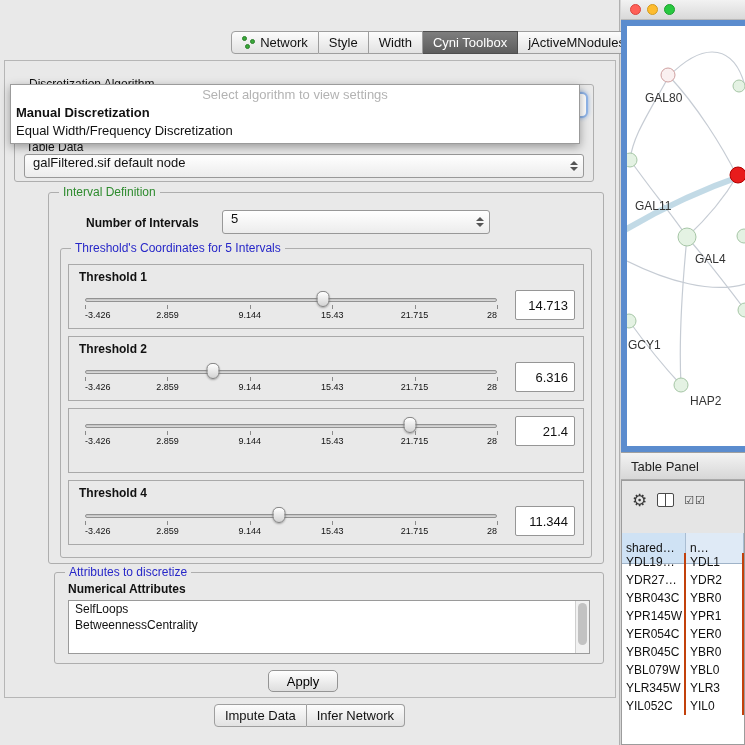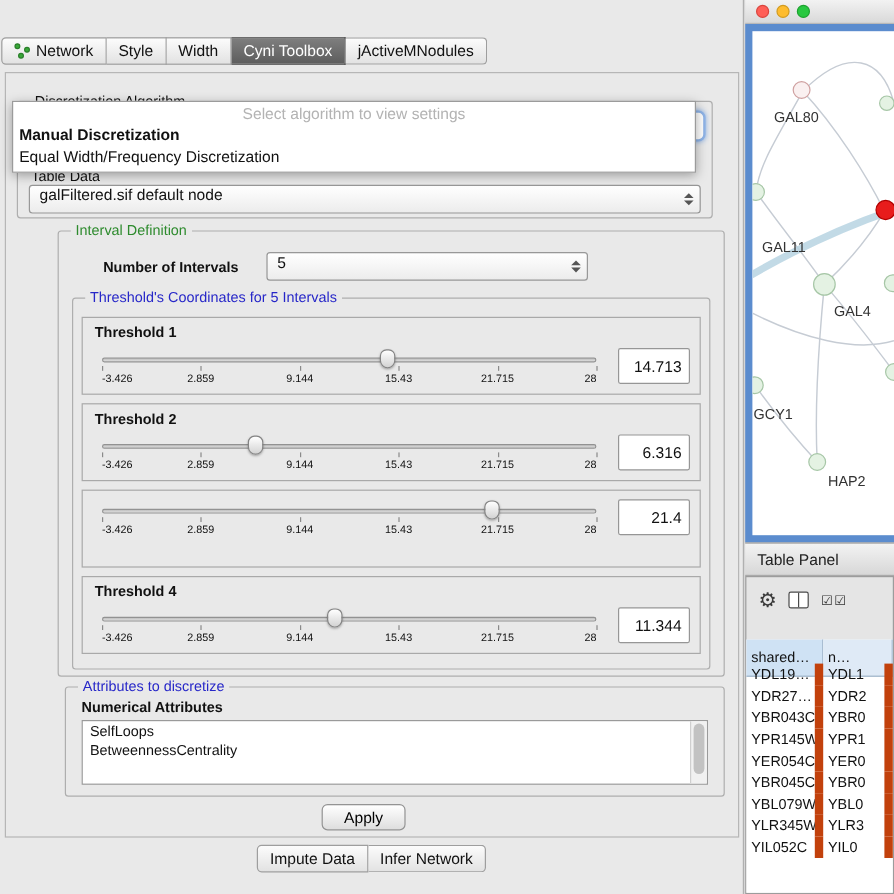--- a/index.html
+++ b/index.html
@@ -5,21 +5,21 @@
   *{margin:0;padding:0;box-sizing:border-box}
   html,body{width:745px;height:745px}
   body{font-family:"Liberation Sans",sans-serif;background:#d6d6d6;position:relative;overflow:hidden;color:#111}
 
   
   .control-panel{position:absolute;left:0;top:0;width:620px;height:745px;background:#e9e9e9;border-right:1px solid #b0b0b0}
   .cp-titlebar{position:absolute;left:0;top:0;width:100%;height:22px;background:linear-gradient(#f7f7f7,#dcdcdc);border-bottom:1px solid #b5b5b5;display:flex;align-items:center;padding:0 8px;font-size:12px}
   .cp-title{flex:1;color:#222}
   .tb-icon{width:18px;text-align:center;font-size:13px;color:#222;cursor:default}
 
-  .cp-tabs{position:absolute;top:31px;left:1px;width:100%;display:flex;justify-content:flex-start}
+  .cp-tabs{position:absolute;top:31px;left:17px;width:100%;display:flex;justify-content:flex-end}
   .tab{display:flex;align-items:center;gap:5px;padding:3px 10px;font-size:13px;background:linear-gradient(#fcfcfc,#e2e2e2);border:1px solid #9e9e9e;border-left:none;white-space:nowrap}
   .tab:first-child{border-left:1px solid #9e9e9e;border-radius:4px 0 0 4px}
   .tab:last-child{border-radius:0 4px 4px 0}
   .tab.selected{background:linear-gradient(#7e7e7e,#5d5d5d);color:#fff;border-color:#4e4e4e}
 
   .cp-body{position:absolute;left:4px;top:60px;width:612px;height:638px;border:1px solid #b6b6b6;background:#e9e9e9}
 
   .fs{position:absolute;border:1px solid #aeaeae;border-radius:3px}
   .fs-title{position:absolute;top:-8px;left:10px;background:#e9e9e9;padding:0 4px;font-size:12px;white-space:nowrap}
   .t-green{color:#2e8b2e}
@@ -89,21 +89,21 @@
   .gear{font-size:17px;color:#3a3a3a;line-height:1}
   .cols-icon{width:17px;height:14px;border:1px solid #4a4a4a;border-radius:2px;position:relative;background:#fff}
   .cols-icon:before{content:"";position:absolute;left:7px;top:0;bottom:0;width:1px;background:#4a4a4a}
   .checks{font-size:11px;color:#333;letter-spacing:1px}
   .tp-table{position:absolute;left:0;top:52px;right:0;bottom:0;background:#fff}
   .tp-head{display:flex;height:20px;font-size:12px}
   .th{display:flex;align-items:center;padding:15px 4px;border-right:1px solid #a9bdd2;border-bottom:1px solid #9fb3c8;background:#cfe2f4;overflow:hidden;white-space:nowrap}
   .th.c1{width:64px}
   .th.c2{flex:1;background:#dfeaf6}
   .tr{display:flex;height:18px;font-size:12px}
-  .td{display:flex;align-items:center;padding:0 4px;border-right:7px solid #c2410c;overflow:hidden;white-space:nowrap}
+  .td{display:flex;align-items:center;padding:0 4px;border-right:2px solid #c2410c;overflow:hidden;white-space:nowrap}
   .td.c1{width:64px}
   .td.c2{flex:1}
 </style>
 </head>
 <body>
 
 <div class="screen">
 
   <section class="control-panel">
 

